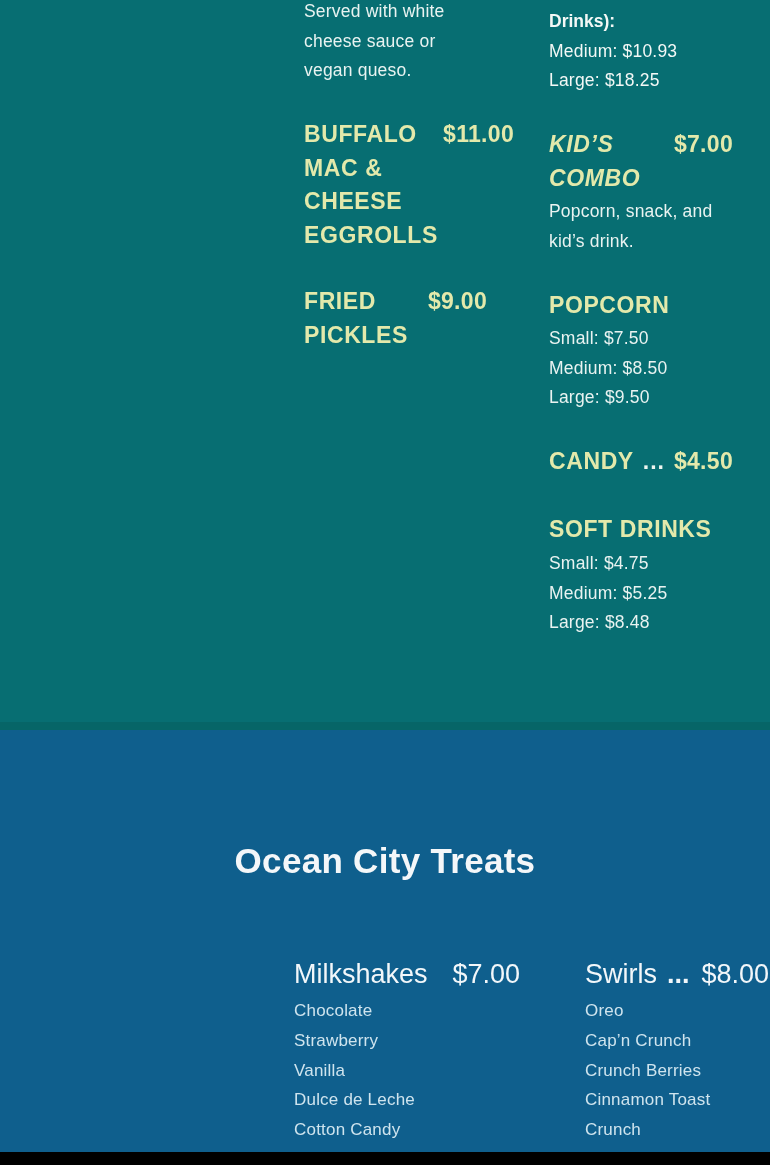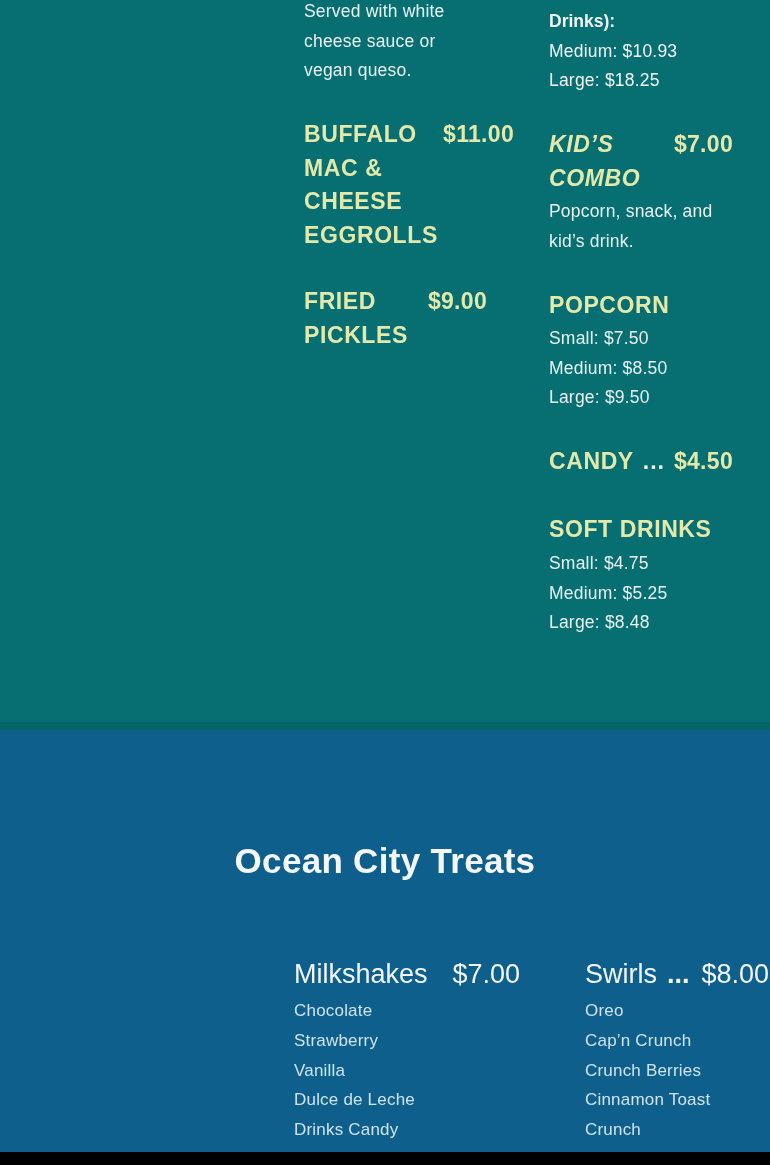--- a/index.html
+++ b/index.html
@@ -150,21 +150,21 @@
   <div class="tcol tcol-left">
     <div class="treat-head">
       <div>Milkshakes</div>
       <div class="treat-price">$7.00</div>
     </div>
     <div class="flavors">
         <div class="flavor-line">Chocolate</div>
         <div class="flavor-line">Strawberry</div>
         <div class="flavor-line">Vanilla</div>
         <div class="flavor-line">Dulce de Leche</div>
-        <div class="flavor-line">Drinks Candy</div>
+        <div class="flavor-line">Cotton Candy</div>
       </div>
   </div>
 
   <div class="tcol tcol-right">
     <div class="treat-head">
       <div>Swirls</div>
       <div class="treat-dots">...</div>
       <div class="treat-price">$8.00</div>
     </div>
     <div class="flavors flavors-narrow">

